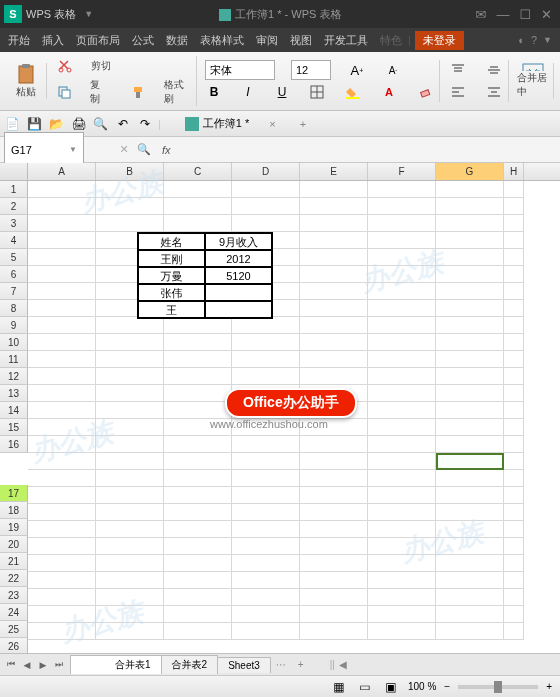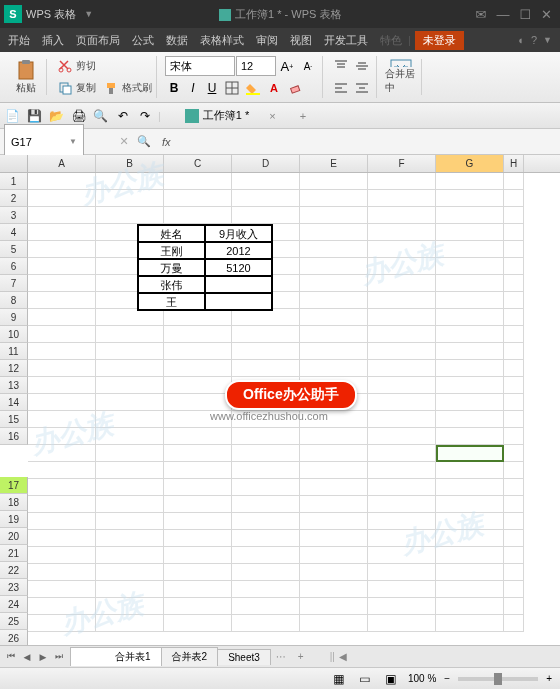--- a/index.html
+++ b/index.html
@@ -12,21 +12,21 @@
 .win-controls { display:flex; gap:10px; padding:0 8px; color:#888; }
 .win-btn { cursor:pointer; font-size:13px; }
 .menubar { height:24px; background:#3a3a3a; display:flex; align-items:center; font-size:11px; color:#ccc; padding:0 2px; }
 .menu-item { padding:0 6px; cursor:pointer; }
 .menu-item.disabled { color:#666; }
 .login-box { background:#c2410c; color:#fff; padding:2px 8px; margin-left:4px; font-size:11px; }
 .menu-sep { color:#555; }
 .menu-right { margin-left:auto; display:flex; align-items:center; gap:6px; padding-right:6px; }
 .toolbar { background:linear-gradient(#f8f8f8,#e8e8e8); border-bottom:1px solid #c0c0c0; padding:4px 6px; display:flex; align-items:center; gap:4px; font-size:11px; }
 .tool-group { display:flex; flex-direction:column; align-items:center; gap:2px; padding:0 4px; border-right:1px solid #d0d0d0; }
-.tool-row { display:flex; align-items:center; gap:1px; }
+.tool-row { display:flex; align-items:center; gap:16px; }
 .icon-btn { width:20px; height:20px; display:flex; align-items:center; justify-content:center; cursor:pointer; border-radius:2px; font-size:11px; }
 .big-btn { width:32px; height:36px; display:flex; flex-direction:column; align-items:center; justify-content:center; cursor:pointer; font-size:10px; }
 .label-sm { font-size:10px; color:#444; }
 .font-select { border:1px solid #aaa; background:#fff; font-size:11px; padding:1px 4px; width:70px; height:20px; }
 .size-select { border:1px solid #aaa; background:#fff; font-size:11px; padding:1px 4px; width:40px; height:20px; }
 .bold-btn,.ital-btn,.under-btn { width:18px; height:18px; border:1px solid transparent; font-size:12px; cursor:pointer; display:flex; align-items:center; justify-content:center; }
 .quickbar { height:26px; background:linear-gradient(#f4f4f4,#e4e4e4); border-bottom:1px solid #c8c8c8; display:flex; align-items:center; padding:0 4px; gap:4px; font-size:11px; }
 .qbtn { width:18px; height:18px; cursor:pointer; display:flex; align-items:center; justify-content:center; font-size:12px; }
 .doc-tab { display:flex; align-items:center; margin-left:12px; padding:2px 8px; font-size:11px; }
 .doc-tab .doc-icon2 { width:14px; height:14px; background:#4a9; margin-right:4px; }

